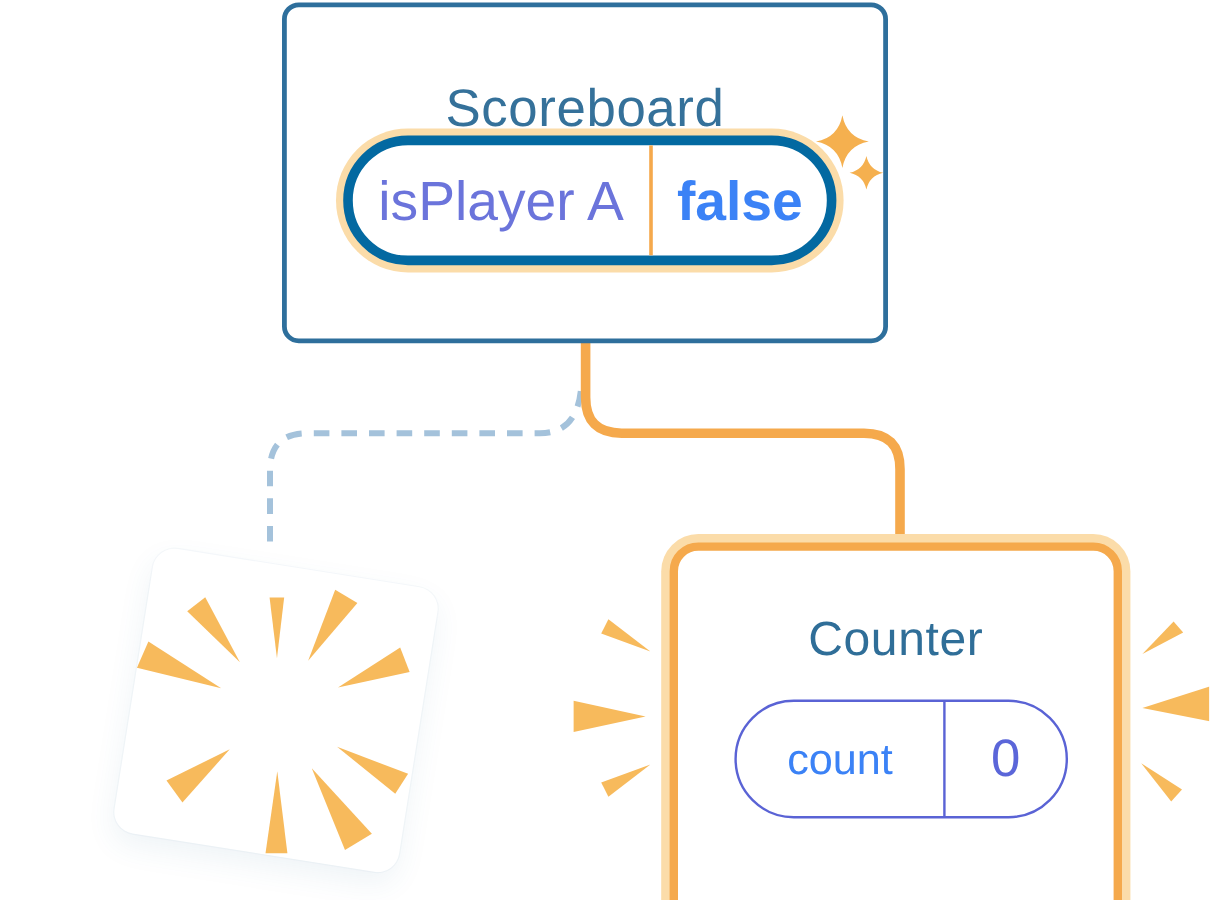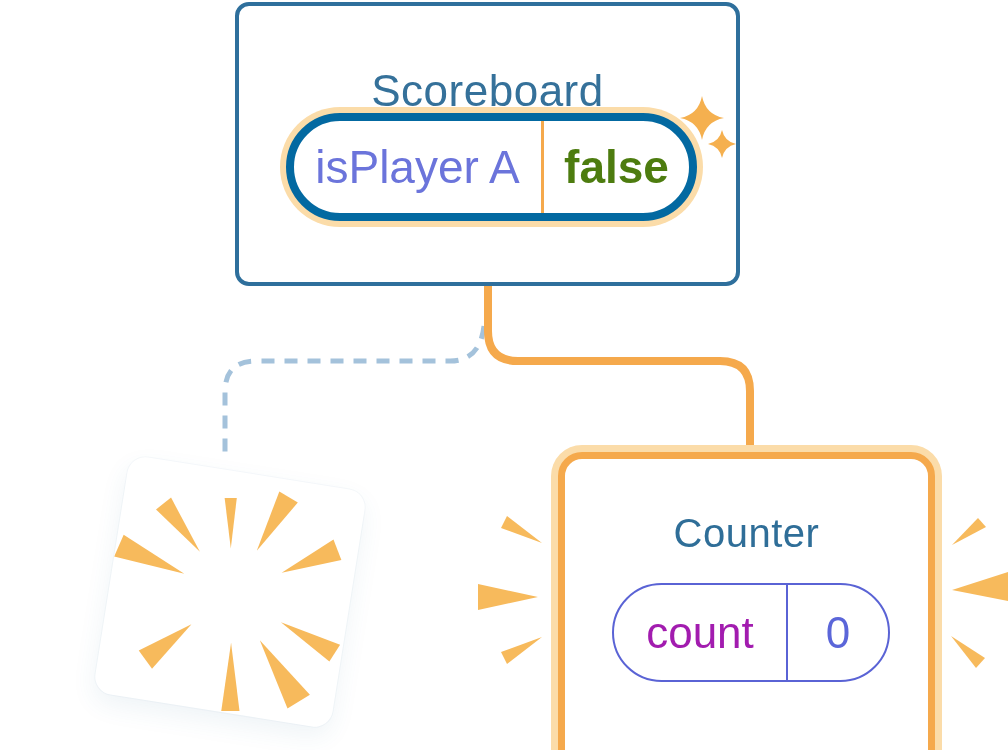--- a/index.html
+++ b/index.html
@@ -24,39 +24,39 @@
   }
   .state-pill{
     position:absolute;left:47px;top:107px;width:411px;height:108px;box-sizing:border-box;
     background:#fff;border:8px solid #0369a1;border-radius:54px;
     box-shadow:0 0 0 6px #FBDCA9;display:flex;align-items:stretch;overflow:hidden;
   }
   .pill-label-cell{flex:0 0 247px;display:flex;align-items:center;justify-content:center;
     color:#6B74DB;font-size:46px;}
   .pill-divider{flex:0 0 3px;background:#F5A94C;}
   .pill-value-cell{flex:1;display:flex;align-items:center;justify-content:center;
-    color:#4d7c0f;font-size:46px;font-weight:700;}
+    color:#3b82f6;font-size:46px;font-weight:700;}
 
   
   .counter-card{
     left:558px;top:452px;width:377px;height:358px;box-sizing:border-box;
     background:#fff;border:7px solid #F5A94C;border-radius:24px;
     box-shadow:0 0 0 7px #FBDCA9;z-index:3;
   }
   .counter-title{
     text-align:center;color:#2F6E98;font-size:40px;font-weight:400;
     padding-top:52px;letter-spacing:0.5px;
   }
   .count-pill{
     position:absolute;left:47px;top:124px;width:278px;height:99px;box-sizing:border-box;
     background:#fff;border:2px solid #5A63D5;border-radius:50px;
     display:flex;align-items:stretch;overflow:hidden;
   }
   .count-label-cell{flex:0 0 172px;display:flex;align-items:center;justify-content:center;
-    color:#a21caf;font-size:44px;}
+    color:#3b82f6;font-size:36px;}
   .count-divider{flex:0 0 2px;background:#5A63D5;}
   .count-value-cell{flex:1;display:flex;align-items:center;justify-content:center;
     color:#5B66D9;font-size:44px;}
 
   
   .destroyed-card{
     left:110px;top:472px;width:240px;height:240px;background:#fff;border-radius:18px;
     transform:rotate(9deg);z-index:2;
     box-shadow:0 0 0 1px rgba(47,110,156,0.04),0 10px 24px rgba(47,110,156,0.08);
   }

